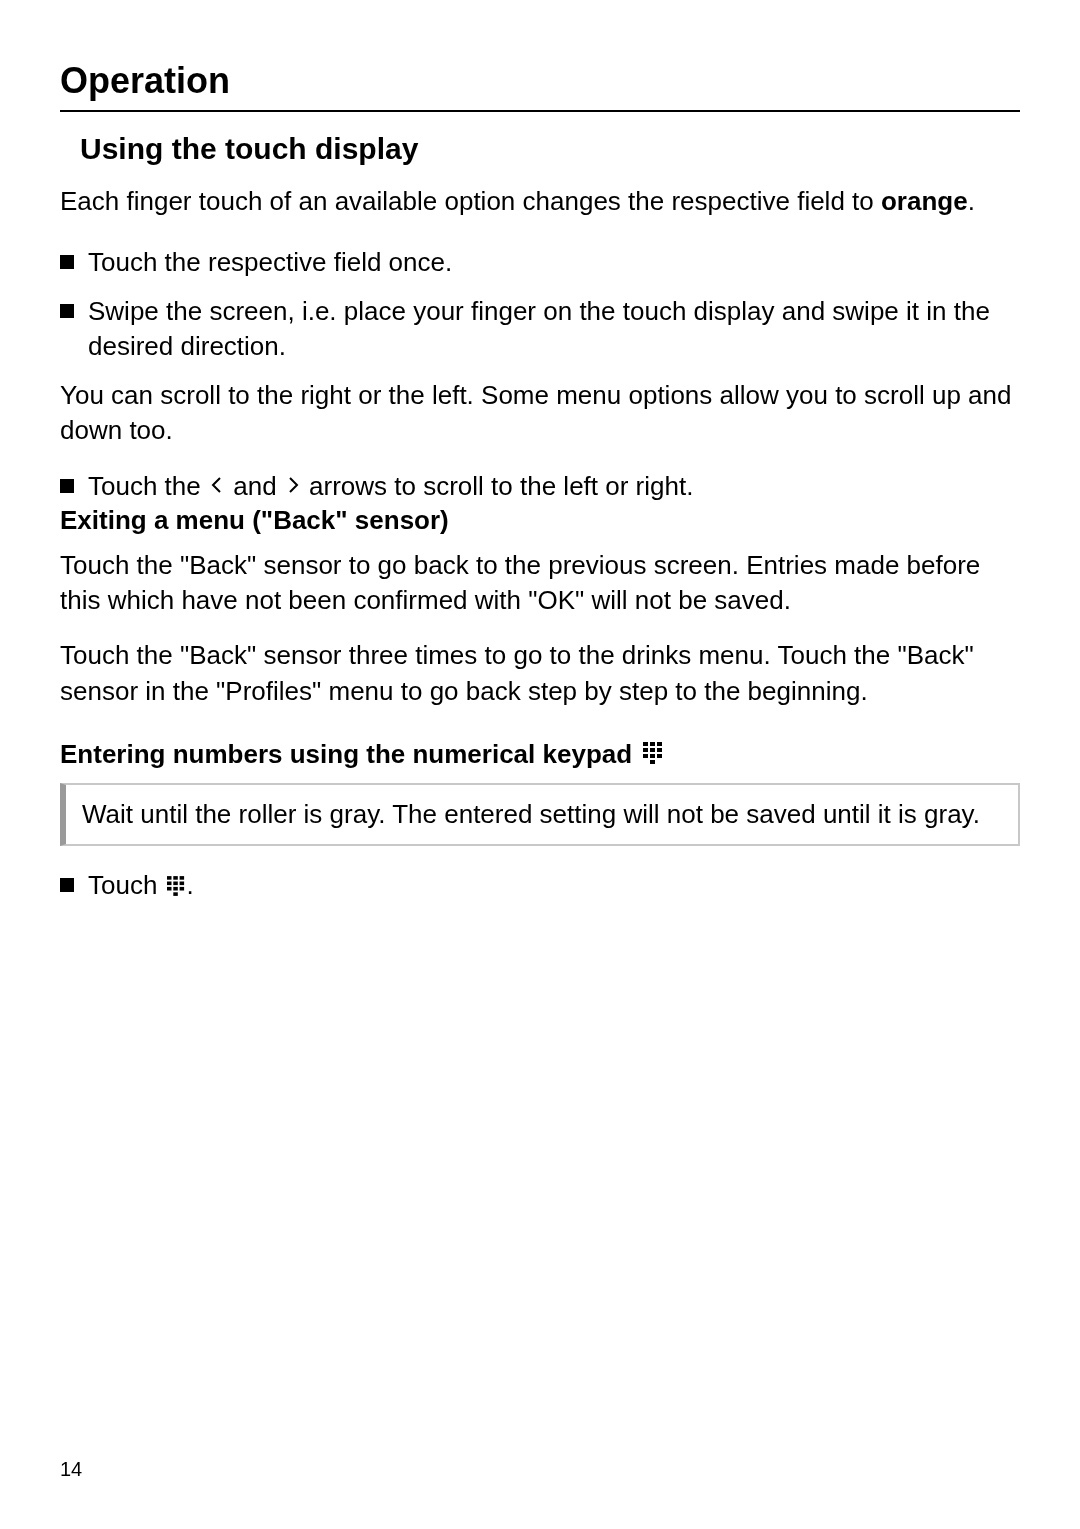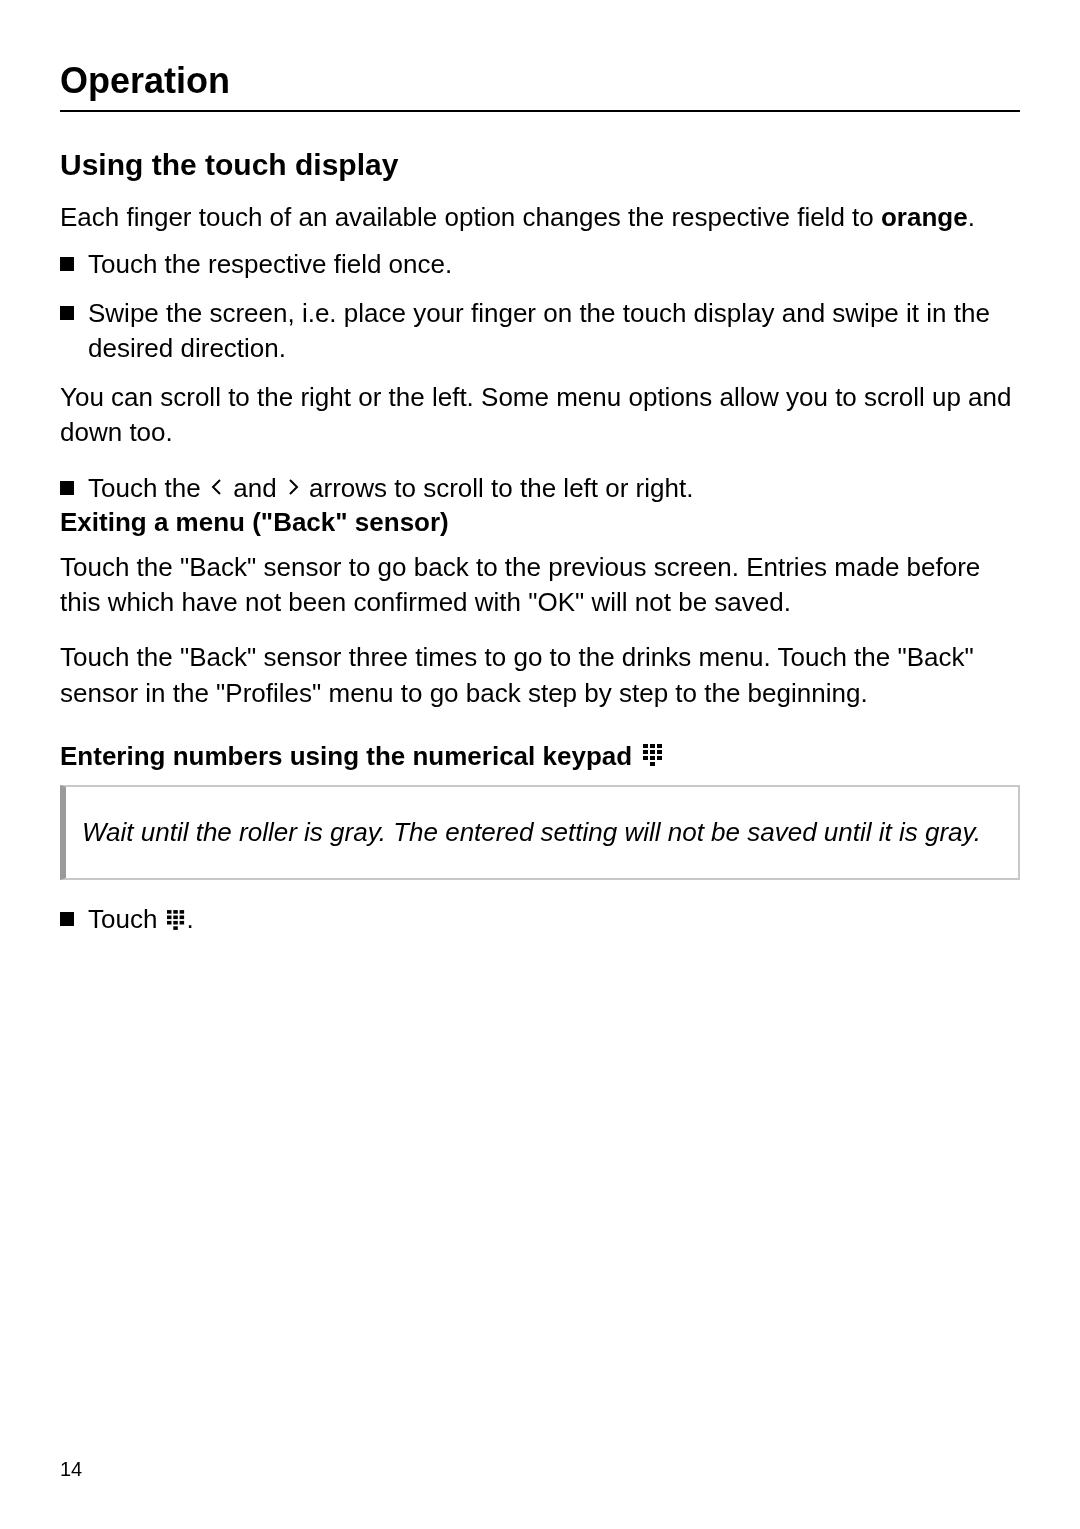--- a/index.html
+++ b/index.html
@@ -9,31 +9,32 @@
     width: 1080px;
     height: 1529px;
     padding: 60px 60px 40px 60px;
     position: relative;
   }
   .chapter-title {
     font-size: 36px;
     font-weight: bold;
     padding-bottom: 8px;
     border-bottom: 2px solid #000;
-    margin-bottom: 36px;
+    margin-bottom: 20px;
   }
   .section-title {
     font-size: 30px;
     font-weight: bold;
     margin-bottom: 18px;
+    margin-left: 20px;
   }
   .intro {
     font-size: 26px;
     line-height: 1.35;
-    margin-bottom: 12px;
+    margin-bottom: 26px;
   }
   .intro .orange { font-weight: bold; }
   .sub-title {
     font-size: 26px;
     font-weight: bold;
     margin-bottom: 12px;
   }
   .sub-title .keypad-icon {
     display: inline-block;
     vertical-align: middle;
@@ -83,25 +84,24 @@
     display: inline-block;
     vertical-align: middle;
     position: relative;
     top: -2px;
   }
   .note-box {
     border-left: 6px solid #9a9a9a;
     border-top: 2px solid #c8c8c8;
     border-right: 2px solid #c8c8c8;
     border-bottom: 2px solid #c8c8c8;
-    padding: 28px 16px;
+    padding: 12px 16px;
     font-size: 26px;
     line-height: 1.35;
     margin-bottom: 22px;
-    font-style: italic;
   }
   .touch-line {
     font-size: 26px;
     line-height: 1.35;
     position: relative;
     padding-left: 28px;
     margin-top: 16px;
   }
   .touch-line::before {
     content: "";

